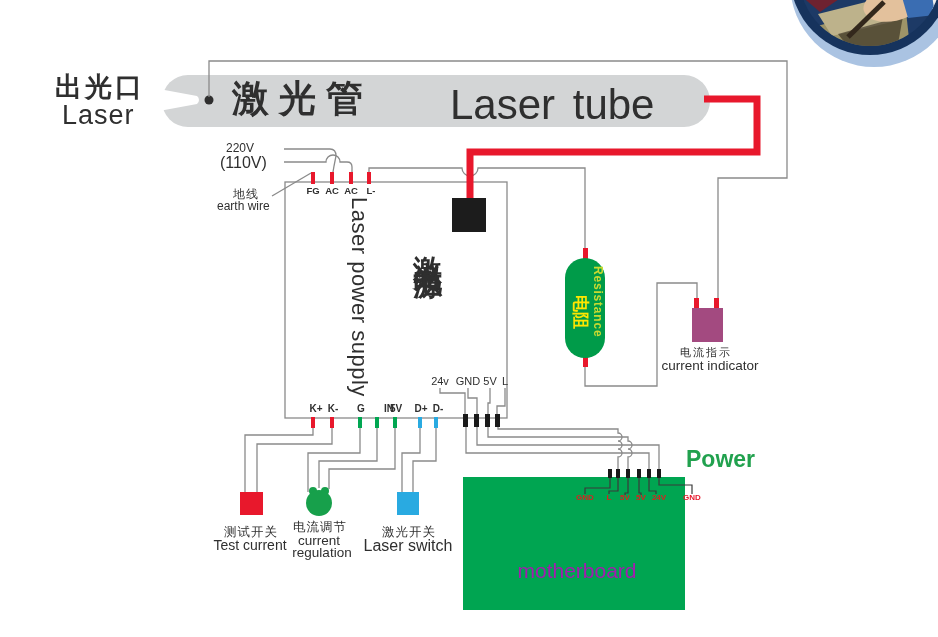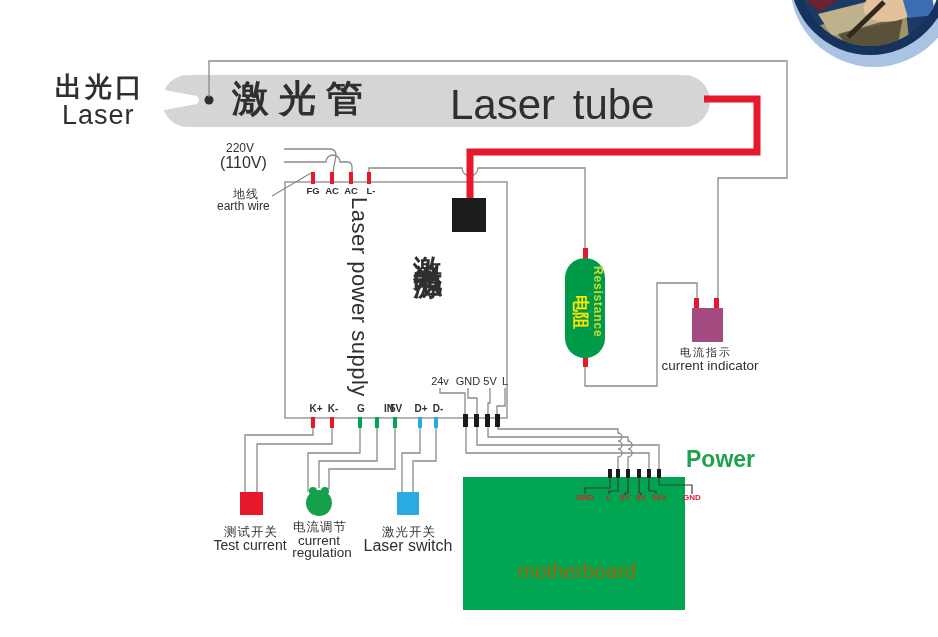--- a/index.html
+++ b/index.html
@@ -190,21 +190,21 @@
 <div class="t c" style="left:251px;top:526px;font-size:12.5px;letter-spacing:1px;">测试开关</div>
 <div class="t c" style="left:250px;top:538px;font-size:14px;">Test current</div>
 
 <div class="t c" style="left:320px;top:521px;font-size:12.5px;letter-spacing:1px;">电流调节</div>
 <div class="t c" style="left:319px;top:534px;font-size:13.5px;">current</div>
 <div class="t c" style="left:322px;top:546px;font-size:13.5px;">regulation</div>
 
 <div class="t c" style="left:409px;top:526px;font-size:12.5px;letter-spacing:1px;">激光开关</div>
 <div class="t c" style="left:408px;top:538px;font-size:16px;">Laser switch</div>
 
-<div class="t c" style="left:577px;top:560px;font-size:21px;color:#a16207;">motherboard</div>
+<div class="t c" style="left:577px;top:560px;font-size:21px;color:#a21caf;">motherboard</div>
 <div class="t" style="left:686px;top:448px;font-size:23px;font-weight:600;color:#21a14e;">Power</div>
 
 <div class="t c" style="left:585px;top:494px;font-size:8px;font-weight:bold;color:#d92121;">GND</div>
 <div class="t c" style="left:609px;top:494px;font-size:8px;font-weight:bold;color:#d92121;">L</div>
 <div class="t c" style="left:625px;top:494px;font-size:8px;font-weight:bold;color:#d92121;">5V</div>
 <div class="t c" style="left:641px;top:494px;font-size:8px;font-weight:bold;color:#d92121;">5V</div>
 <div class="t c" style="left:659px;top:494px;font-size:8px;font-weight:bold;color:#d92121;">24V</div>
 <div class="t c" style="left:692px;top:494px;font-size:8px;font-weight:bold;color:#e8182c;">GND</div>
 
 </div>

